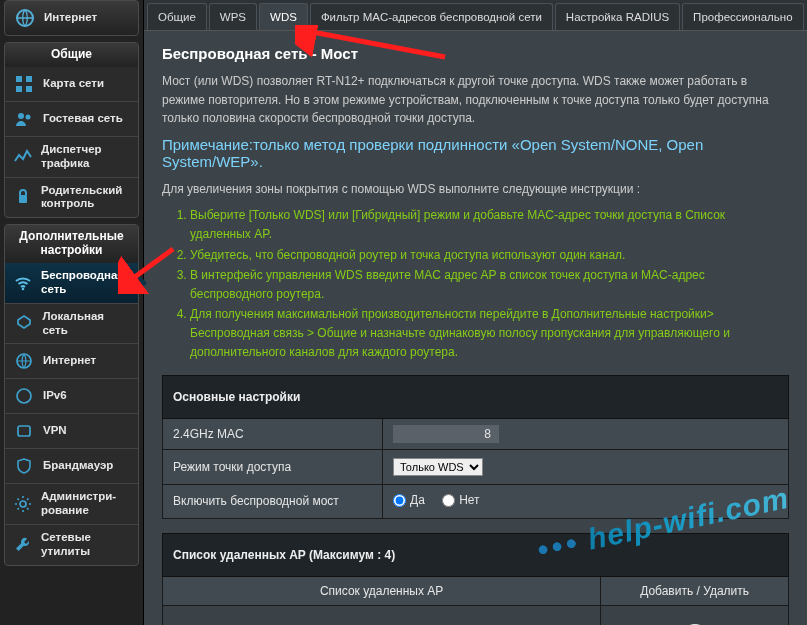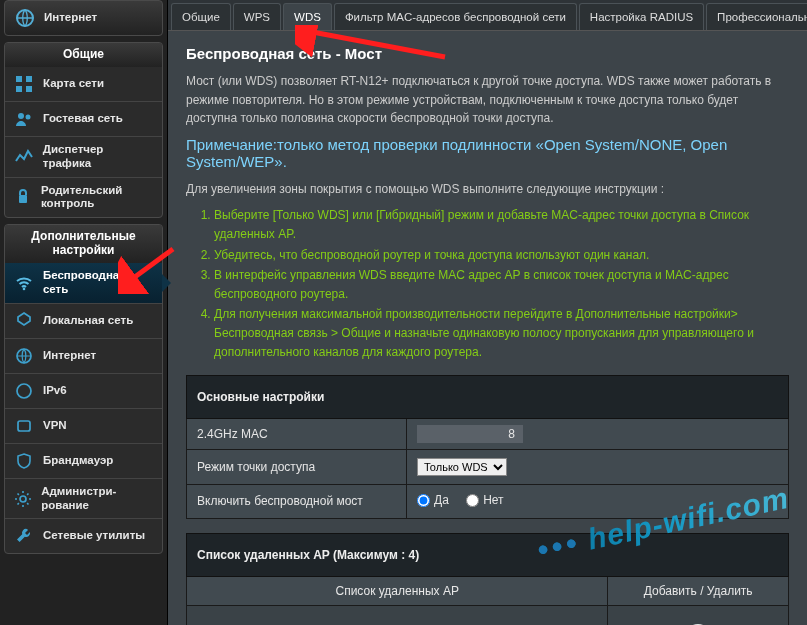--- a/index.html
+++ b/index.html
@@ -8,21 +8,21 @@
   font-size: 12px;
   background: #1e1e1e;
   color: #ccc;
   width: 807px;
   height: 625px;
   overflow: hidden;
   position: relative;
 }
 .layout { display: flex; height: 100%; }
 .sidebar {
-  width: 168px;
+  width: 144px;
   background: #222;
   padding: 0 4px;
   border-right: 1px solid #000;
 }
 .side-group {
   border: 1px solid #4a4a4a;
   border-radius: 4px;
   margin: 4px 0 6px 0;
   background: #2b2b2b;
 }

